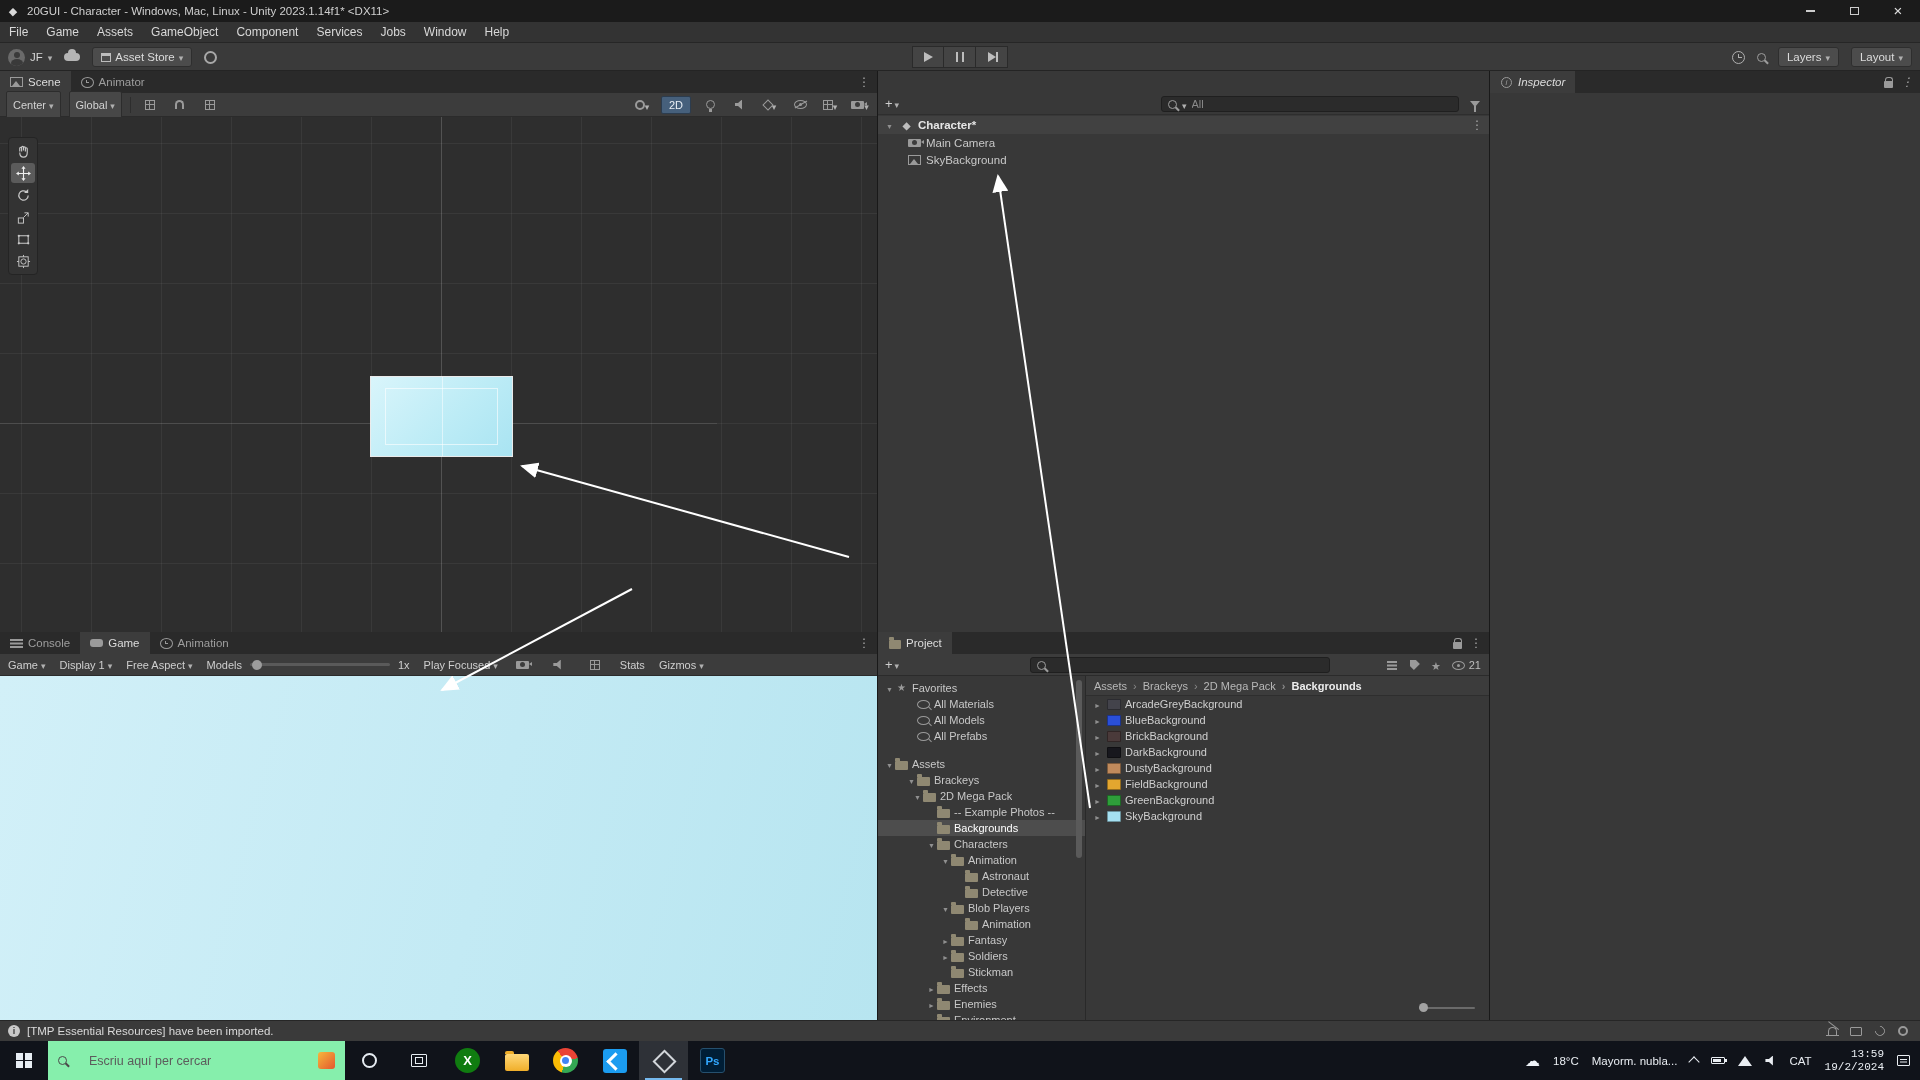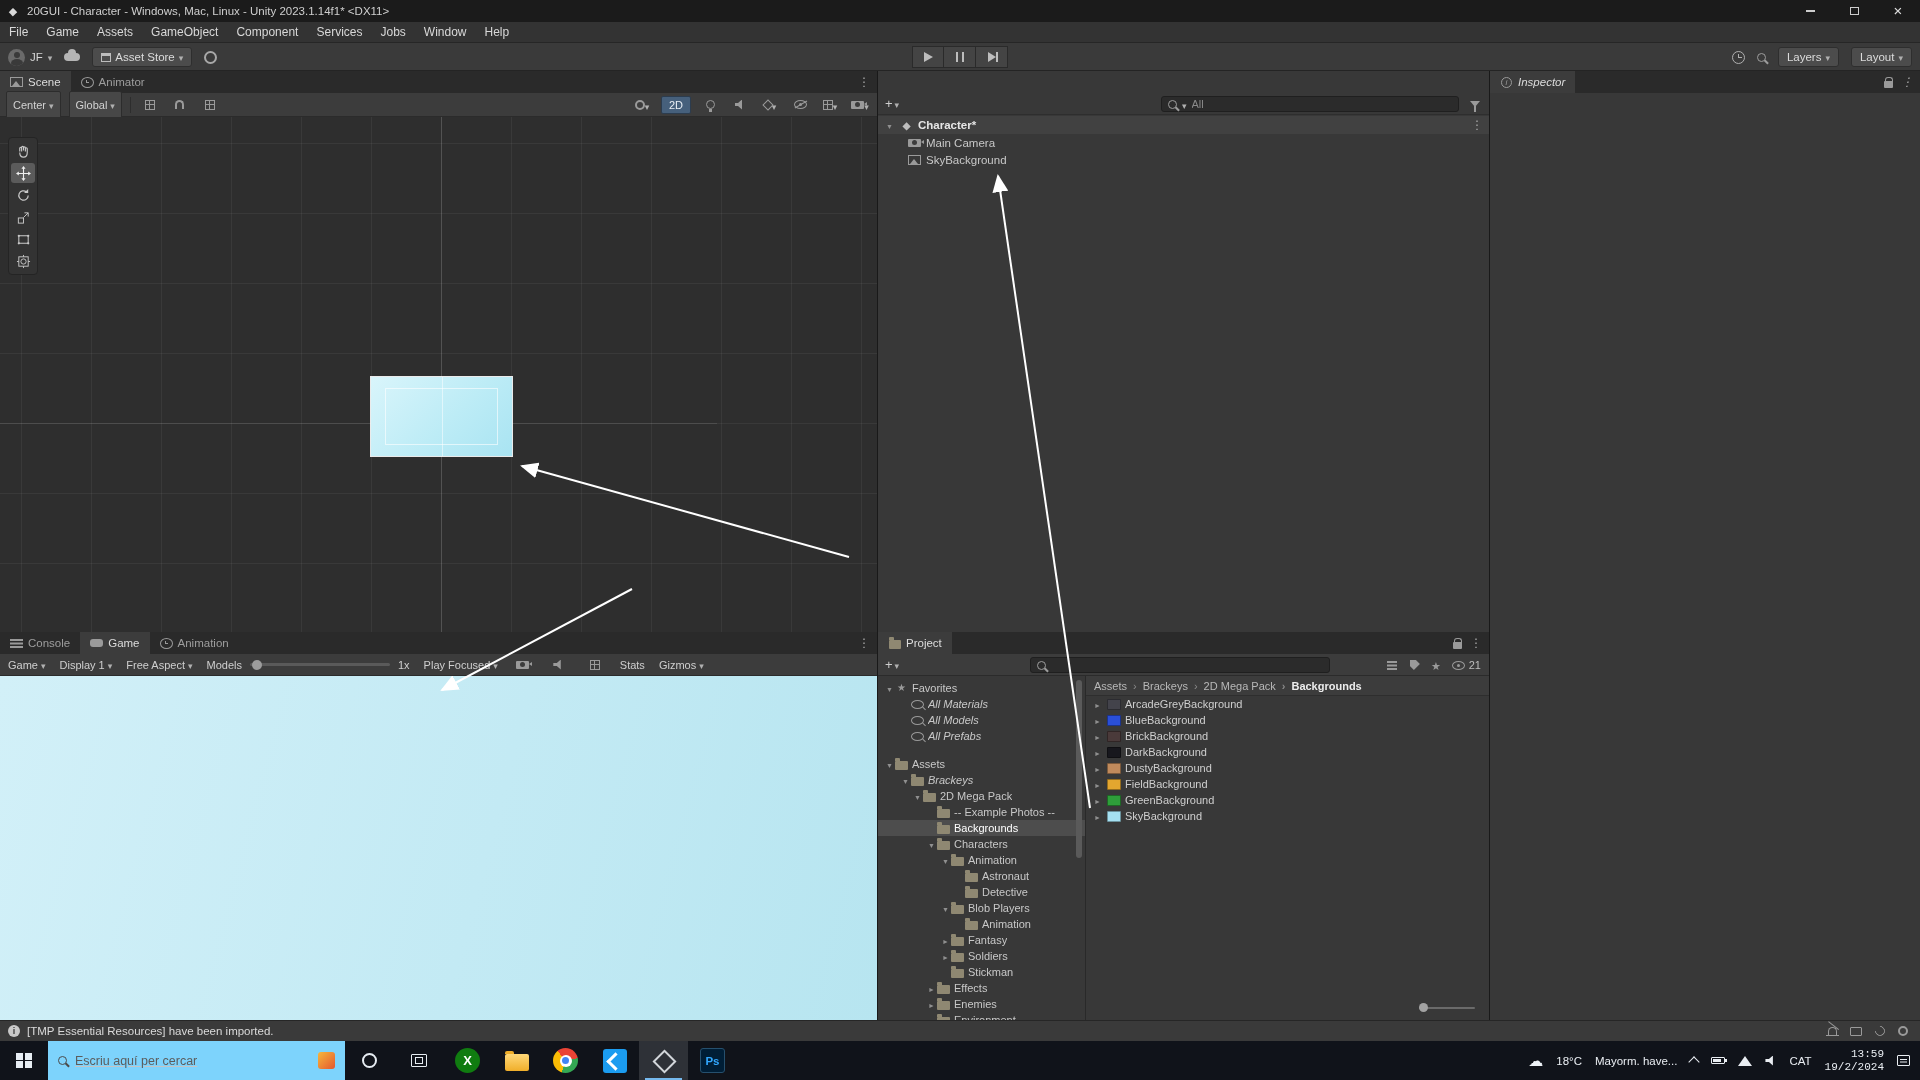--- a/index.html
+++ b/index.html
@@ -159,21 +159,21 @@
   .ic-star-s::before { content:"★"; color:#9a9a9a; font-size:11px; }
   .ic-eye { width:13px; height:9px; border:1.3px solid #9a9a9a; border-radius:50%; position:relative; }
   .ic-eye::before { content:""; position:absolute; left:4.5px; top:2px; width:3px; height:3px; border-radius:50%; background:#9a9a9a; }
   .eye-count { display:flex; align-items:center; gap:4px; font-size:11px; color:#bdbdbd; }
   .proj-body { position:absolute; left:0; top:44px; right:0; bottom:0; }
   .proj-tree { position:absolute; left:0; top:0; width:207px; bottom:0; overflow:hidden; padding-top:4px; }
   .proj-divider { position:absolute; left:207px; top:0; bottom:0; width:1px; background:#292929; }
   .tree-scroll { position:absolute; left:198px; top:4px; width:6px; height:178px; background:#5a5a5a; border-radius:3px; }
   .trow { display:flex; align-items:center; height:16px; font-size:11px; color:#c8c8c8; cursor:pointer; white-space:nowrap; overflow:hidden; }
   .trow[data-level="0"] { padding-left:6px; }
-  .trow[data-level="1"] { padding-left:22px;font-style:italic; }
+  .trow[data-level="1"] { padding-left:28px; }
   .trow[data-level="2"] { padding-left:34px; }
   .trow[data-level="3"] { padding-left:48px; }
   .trow[data-level="4"] { padding-left:62px; }
   .trow[data-level="5"] { padding-left:76px; }
   .trow[data-selected="true"] { background:#4d4d4d; color:#ffffff; }
   .trow .tlabel { margin-left:4px; overflow:hidden; text-overflow:ellipsis; }
   .assets-tree { margin-top:12px; }
   .proj-list { position:absolute; left:208px; top:0; right:0; bottom:0; background:#383838; }
   .breadcrumb { height:20px; display:flex; align-items:center; padding-left:8px; font-size:11px; color:#b8b8b8; background:#3c3c3c; border-bottom:1px solid #2e2e2e; }
   .crumb { cursor:pointer; }
@@ -195,21 +195,21 @@
   .ic-bell::before { content:""; position:absolute; left:-2px; top:-3px; width:13px; height:1.3px; background:#9a9a9a; transform:rotate(38deg); }
   .ic-term { width:12px; height:9px; border:1.3px solid #9a9a9a; border-radius:1px; }
   .ic-sync { width:10px; height:10px; border:1.5px solid #9a9a9a; border-left-color:transparent; border-radius:50%; transform:rotate(45deg); }
   .ic-donut { width:10px; height:10px; border:2.4px solid #9a9a9a; border-radius:50%; }
 
   
   .taskbar { position:absolute; left:0; top:1041px; width:1920px; height:39px; background:#10131a; display:flex; align-items:stretch; z-index:60; }
   .tb-start { width:48px; display:flex; align-items:center; justify-content:center; cursor:pointer; }
   .win { display:grid; grid-template-columns:7px 7px; grid-template-rows:7px 7px; gap:1.6px; }
   .win i { background:#e7edf3; }
-  .tb-search { width:297px; background:#7dd3fc; display:flex; align-items:center; gap:8px; padding:0 10px;text-decoration:underline; }
+  .tb-search { width:297px; background:#86efac; display:flex; align-items:center; gap:22px; padding:0 10px; }
   .mag.dark { border-color:#4b4b4b; }
   .mag.dark::after { background:#4b4b4b; }
   .tb-search input { flex:1; border:none; outline:none; background:transparent; font-size:12.5px; color:#333; font-family:"Liberation Sans",sans-serif; }
   .tb-search input::placeholder { color:#5c5c5c; }
   .promo { width:17px; height:17px; border-radius:3px; background:linear-gradient(135deg,#f6b73c,#e4572e); flex:0 0 17px; }
   .tb-ic { width:49px; display:flex; align-items:center; justify-content:center; cursor:pointer; }
   .ic-cortana { width:15px; height:15px; border:2px solid #e6ecf2; border-radius:50%; }
   .ic-taskview { width:16px; height:13px; border:1.5px solid #e6ecf2; border-radius:1px; position:relative; }
   .ic-taskview::before { content:""; position:absolute; left:3px; top:2px; right:3px; bottom:2px; border:1px solid #e6ecf2; }
   .apps { display:flex; }
@@ -858,21 +858,21 @@
 
         <button class="app">
           <span class="appic k-photoshop">
             <span class="applabel">Ps</span>
           </span>
         </button>
       </div>
     <div class="tray">
       <span class="ic-cloudw"></span>
       <span>18°C</span>
-      <span>Mayorm. have...</span>
+      <span>Mayorm. nubla...</span>
       <span class="ic-chevup"></span>
       <span class="ic-battery"></span>
       <span class="ic-net"></span>
       <span class="ic-volw"></span>
       <span>CAT</span>
       <div class="clock">
         <div>13:59</div>
         <div>19/2/2024</div>
       </div>
       <span class="ic-notif"></span>

